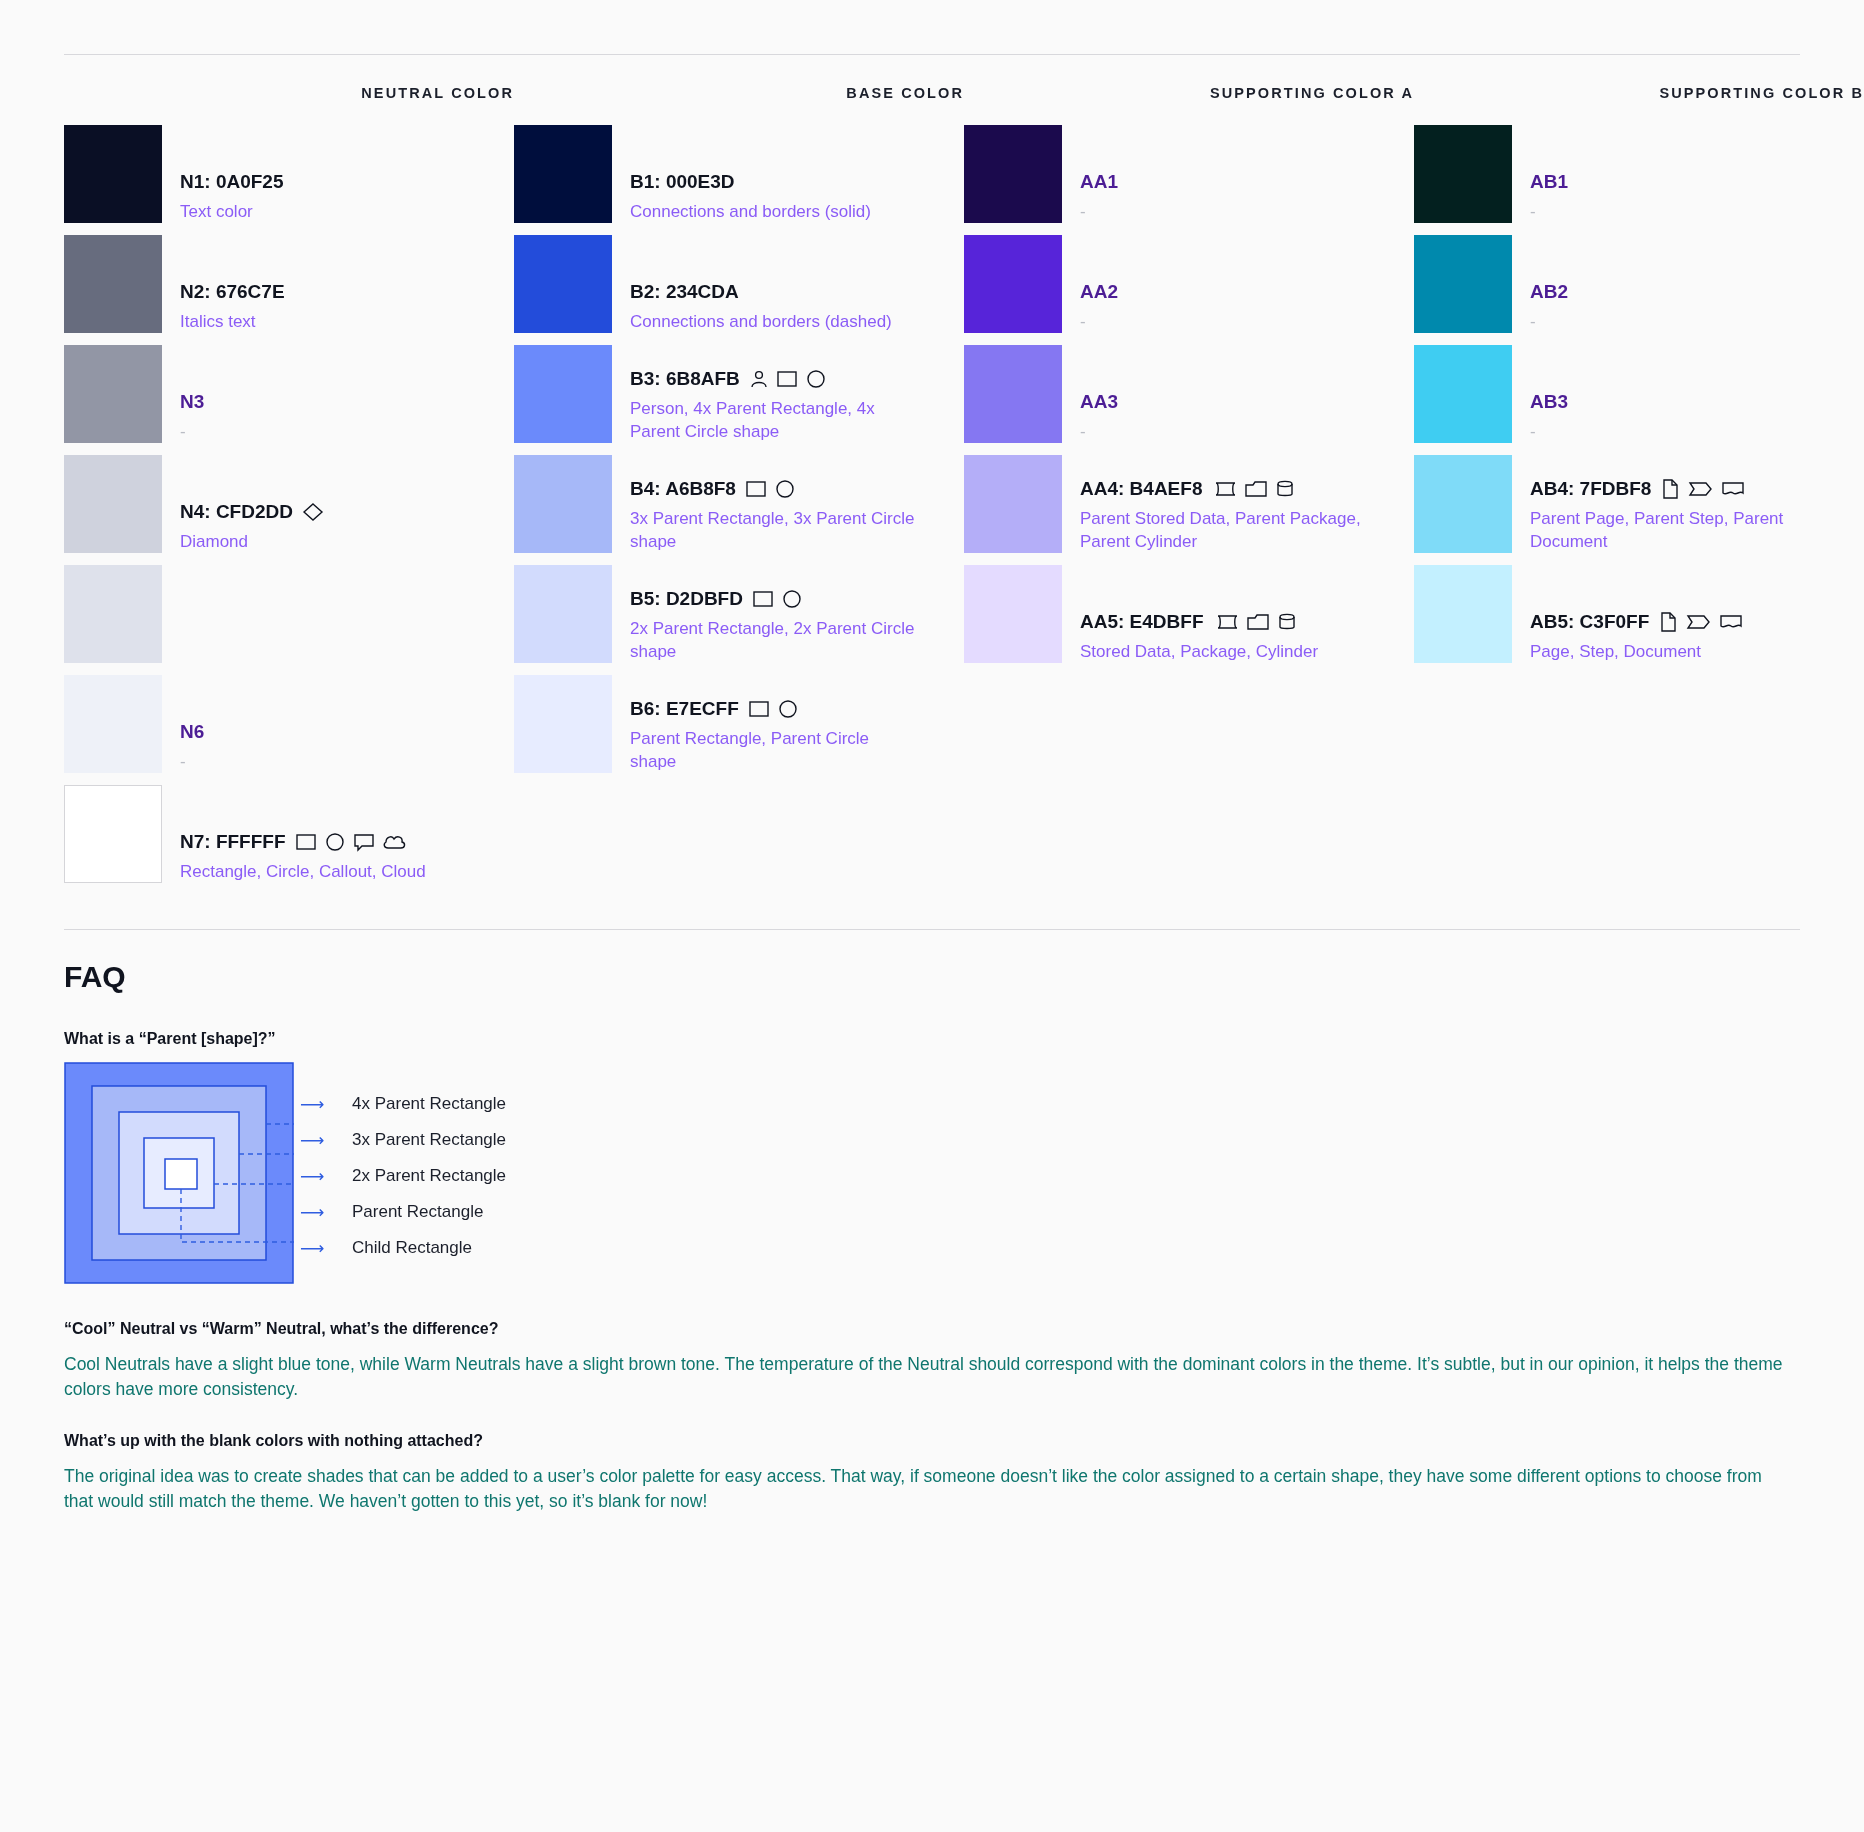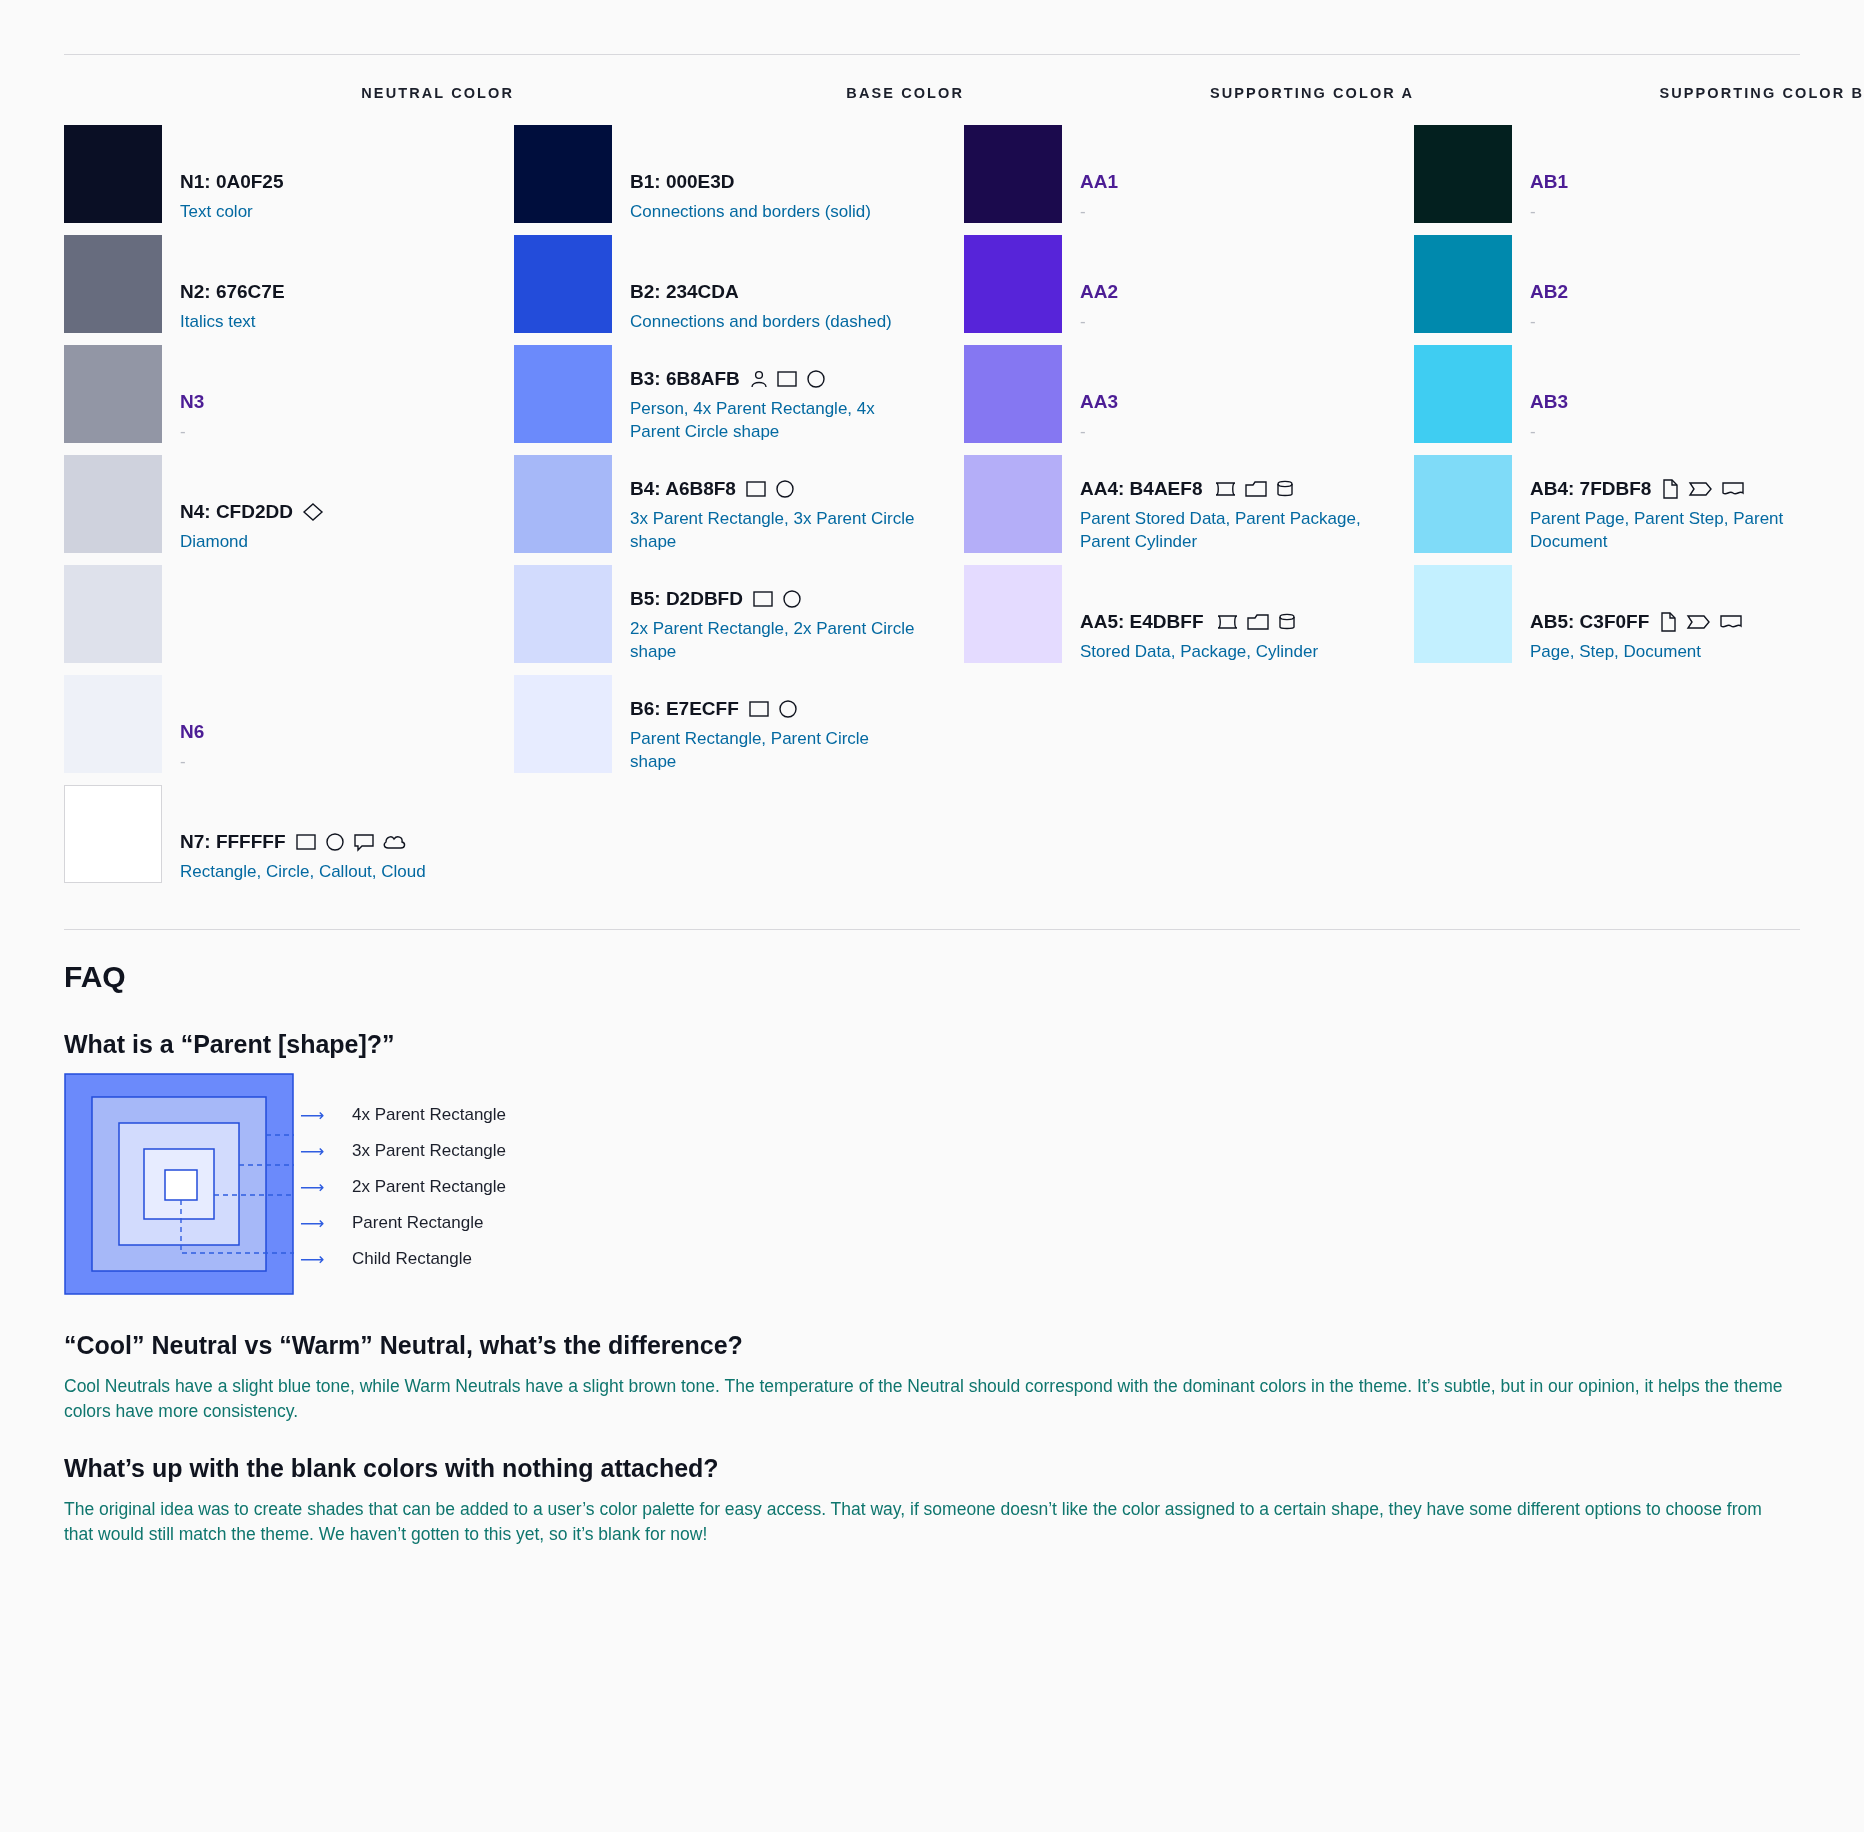--- a/index.html
+++ b/index.html
@@ -75,21 +75,21 @@
     gap: 9px;
     flex-wrap: wrap;
   }
   .swatch-name.empty {
     color: #4c1d95;
     font-weight: bold;
   }
   .swatch-desc {
     font-size: 17px;
     line-height: 1.32;
-    color: #0369a1;
+    color: #8b5cf6;
     margin-top: 7px;
     max-width: 290px;
   }
   .swatch-desc.dash {
     color: #b9bcc4;
   }
   .icons {
     display: inline-flex;
     align-items: center;
     gap: 7px;
@@ -102,21 +102,21 @@
     width: 100%;
     margin: 34px 0 30px 0;
   }
   .faq-title {
     font-size: 30px;
     font-weight: bold;
     color: #10141f;
     margin: 0 0 36px 0;
   }
   .faq-q {
-    font-size: 25px;
+    font-size: 16px;
     font-weight: bold;
     color: #10141f;
     margin: 0 0 14px 0;
   }
   .faq-a {
     font-size: 17.5px;
     line-height: 1.42;
     color: #0f766e;
     margin: 0 8px 30px 0;
     max-width: 1740px;

